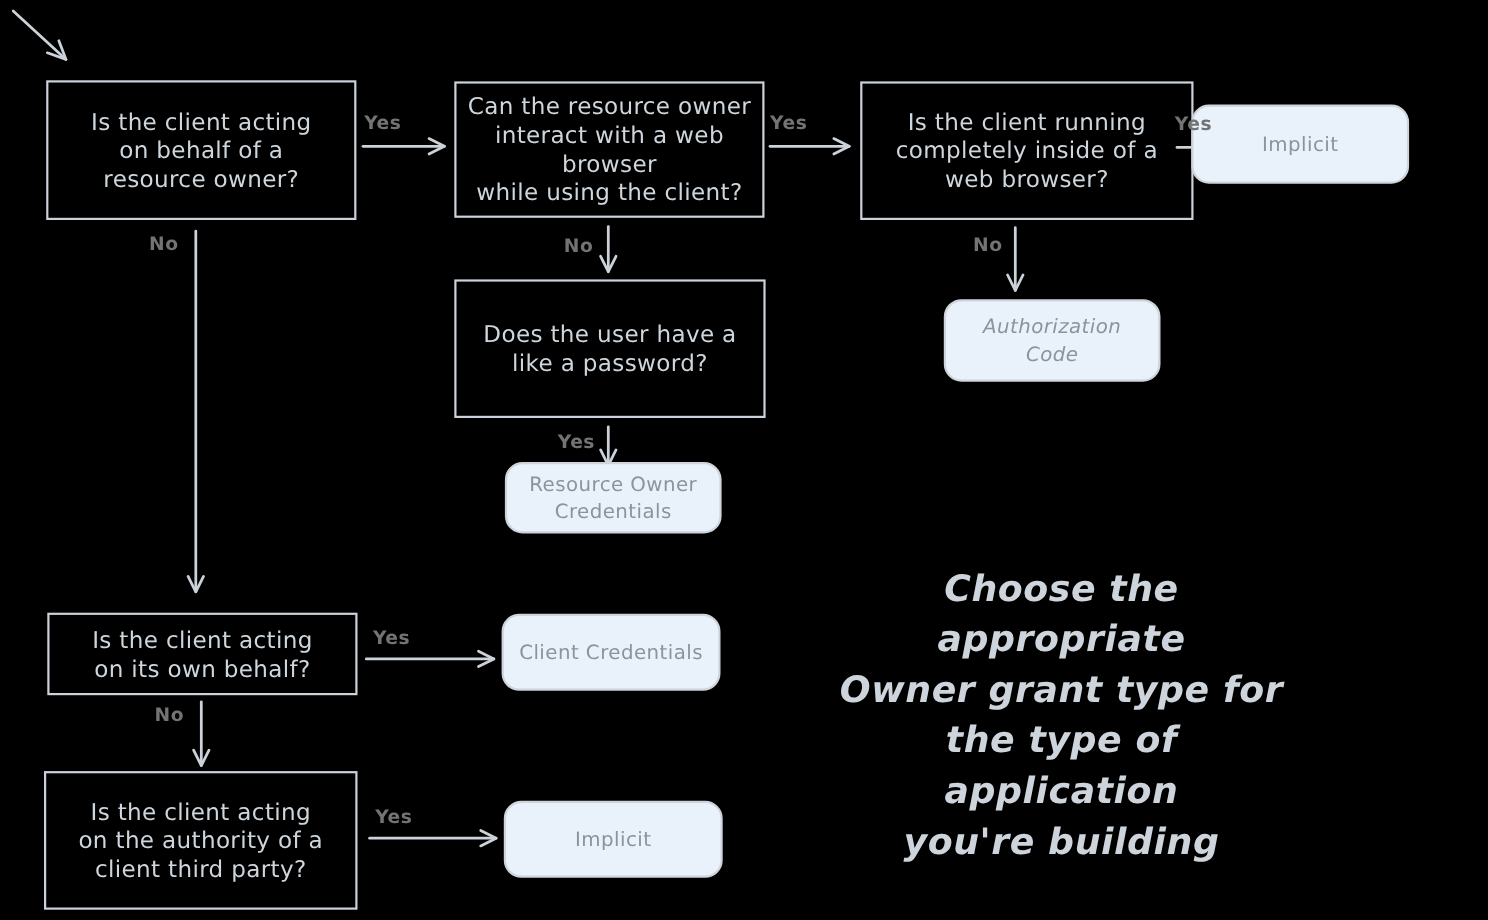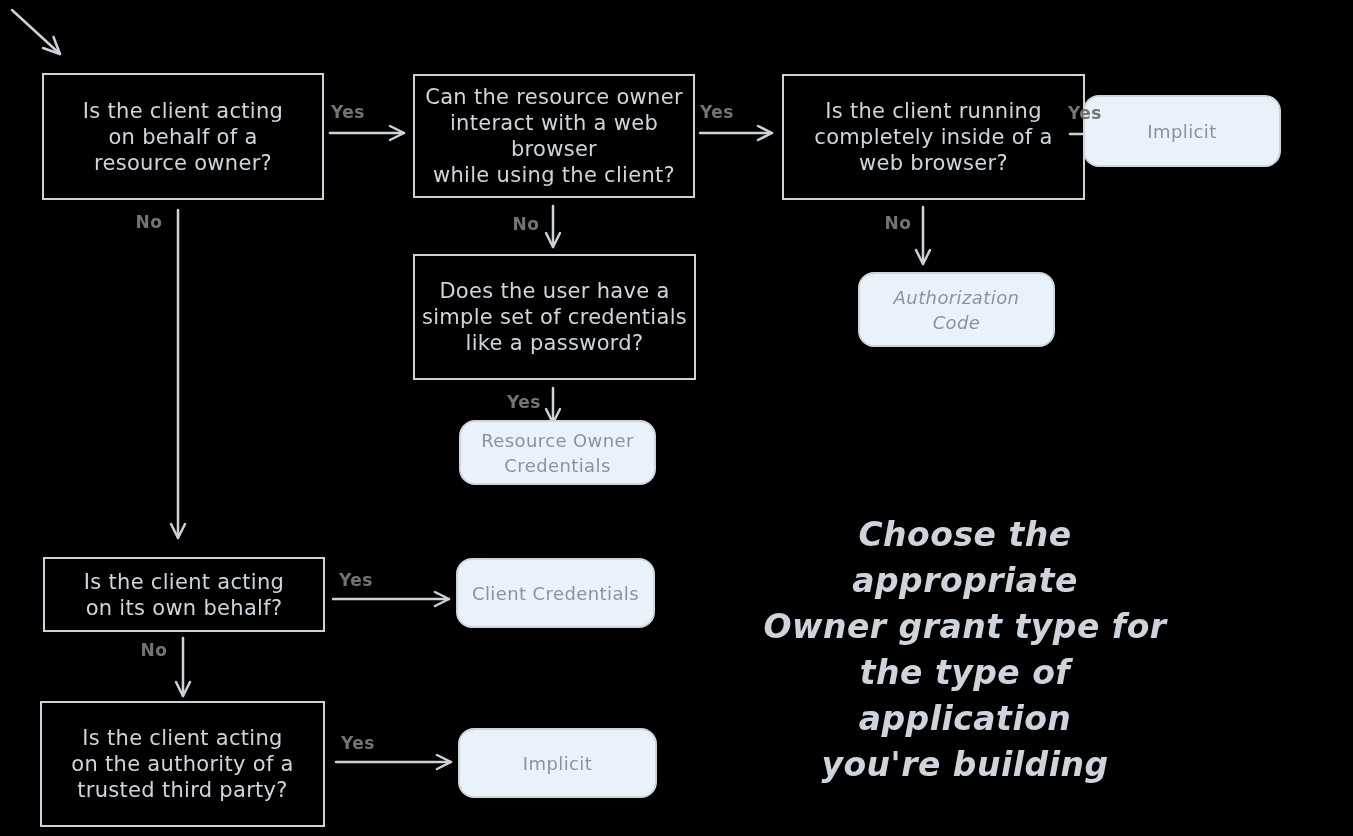--- a/index.html
+++ b/index.html
@@ -156,33 +156,32 @@
   </div>
 
   <div class="qbox" style="left:782px; top:74px; width:303px; height:126px;">
     <span>Is the client running</span>
     <span>completely inside of a</span>
     <span>web browser?</span>
   </div>
 
   <div class="qbox" style="left:413px; top:254px; width:283px; height:126px;">
     <span>Does the user have a</span>
-    <span>simple set of credentials</span>
     <span>like a password?</span>
   </div>
 
   <div class="qbox" style="left:43px; top:557px; width:282px; height:75px;">
     <span>Is the client acting</span>
     <span>on its own behalf?</span>
   </div>
 
   <div class="qbox" style="left:40px; top:701px; width:285px; height:126px;">
     <span>Is the client acting</span>
     <span>on the authority of a</span>
-    <span>trusted third party?</span>
+    <span>client third party?</span>
   </div>
 
   <div class="terminal" style="left:1083px; top:95px; width:198px; height:72px;">
     <span>Implicit</span>
   </div>
 
   <div class="terminal" style="left:858px; top:272px; width:197px; height:75px;font-style:italic;">
     <span>Authorization</span>
     <span>Code</span>
   </div>

